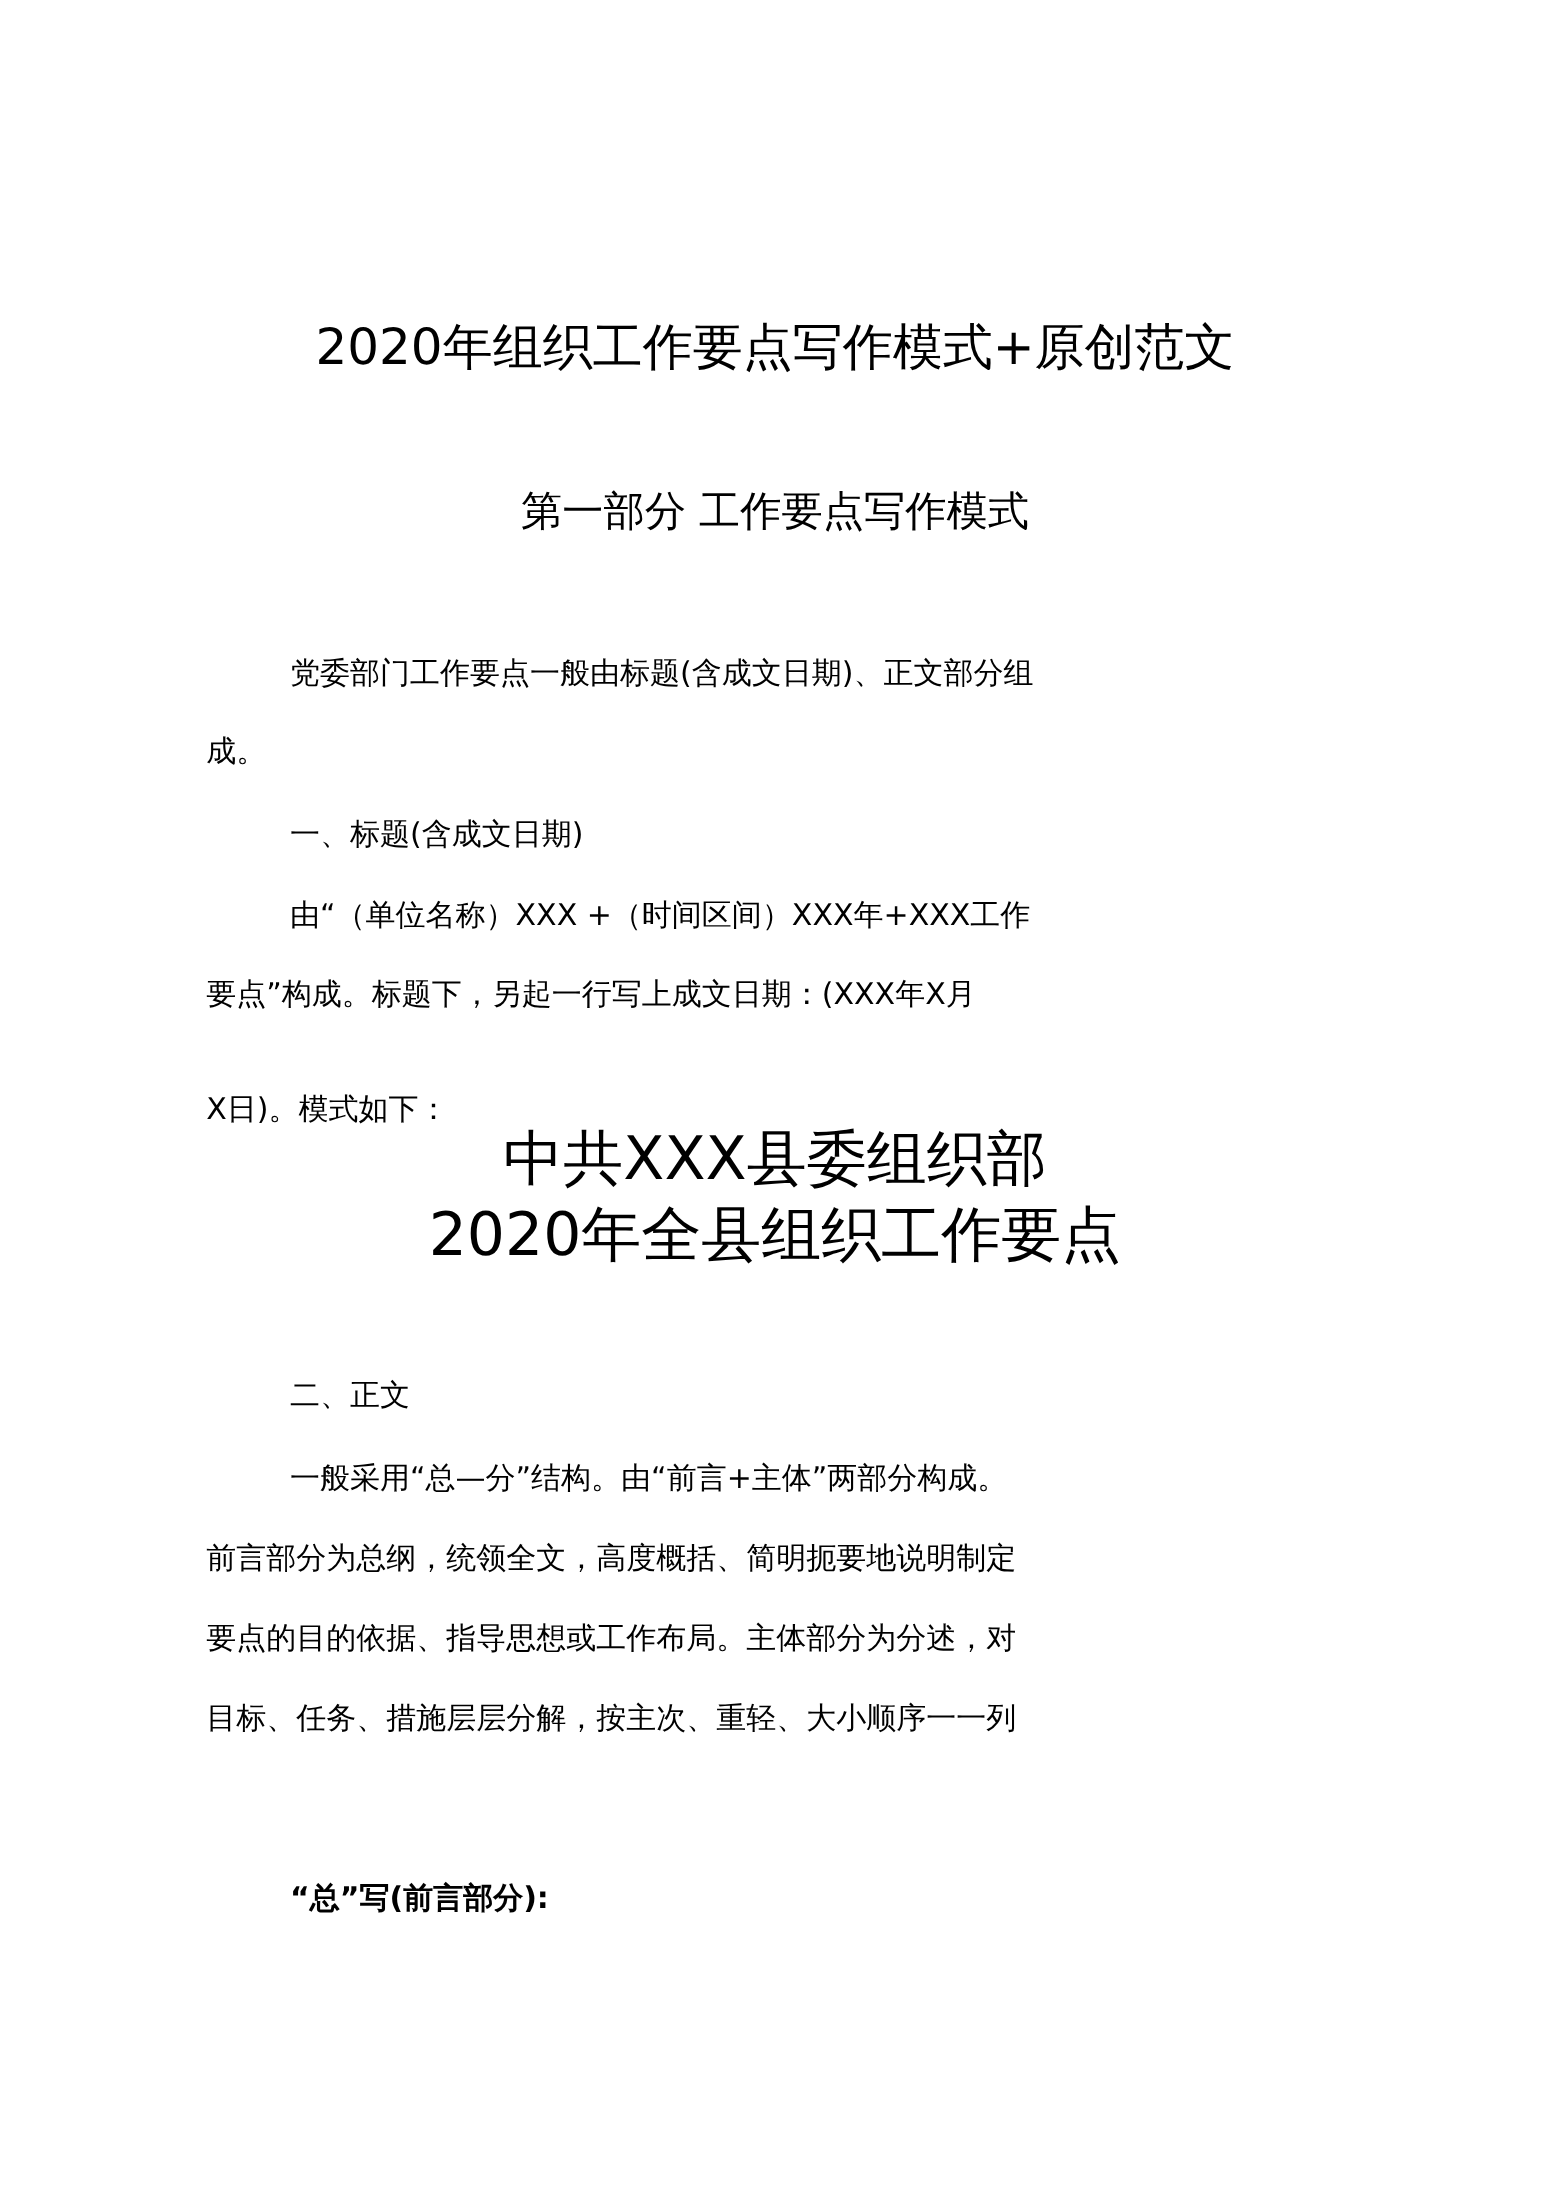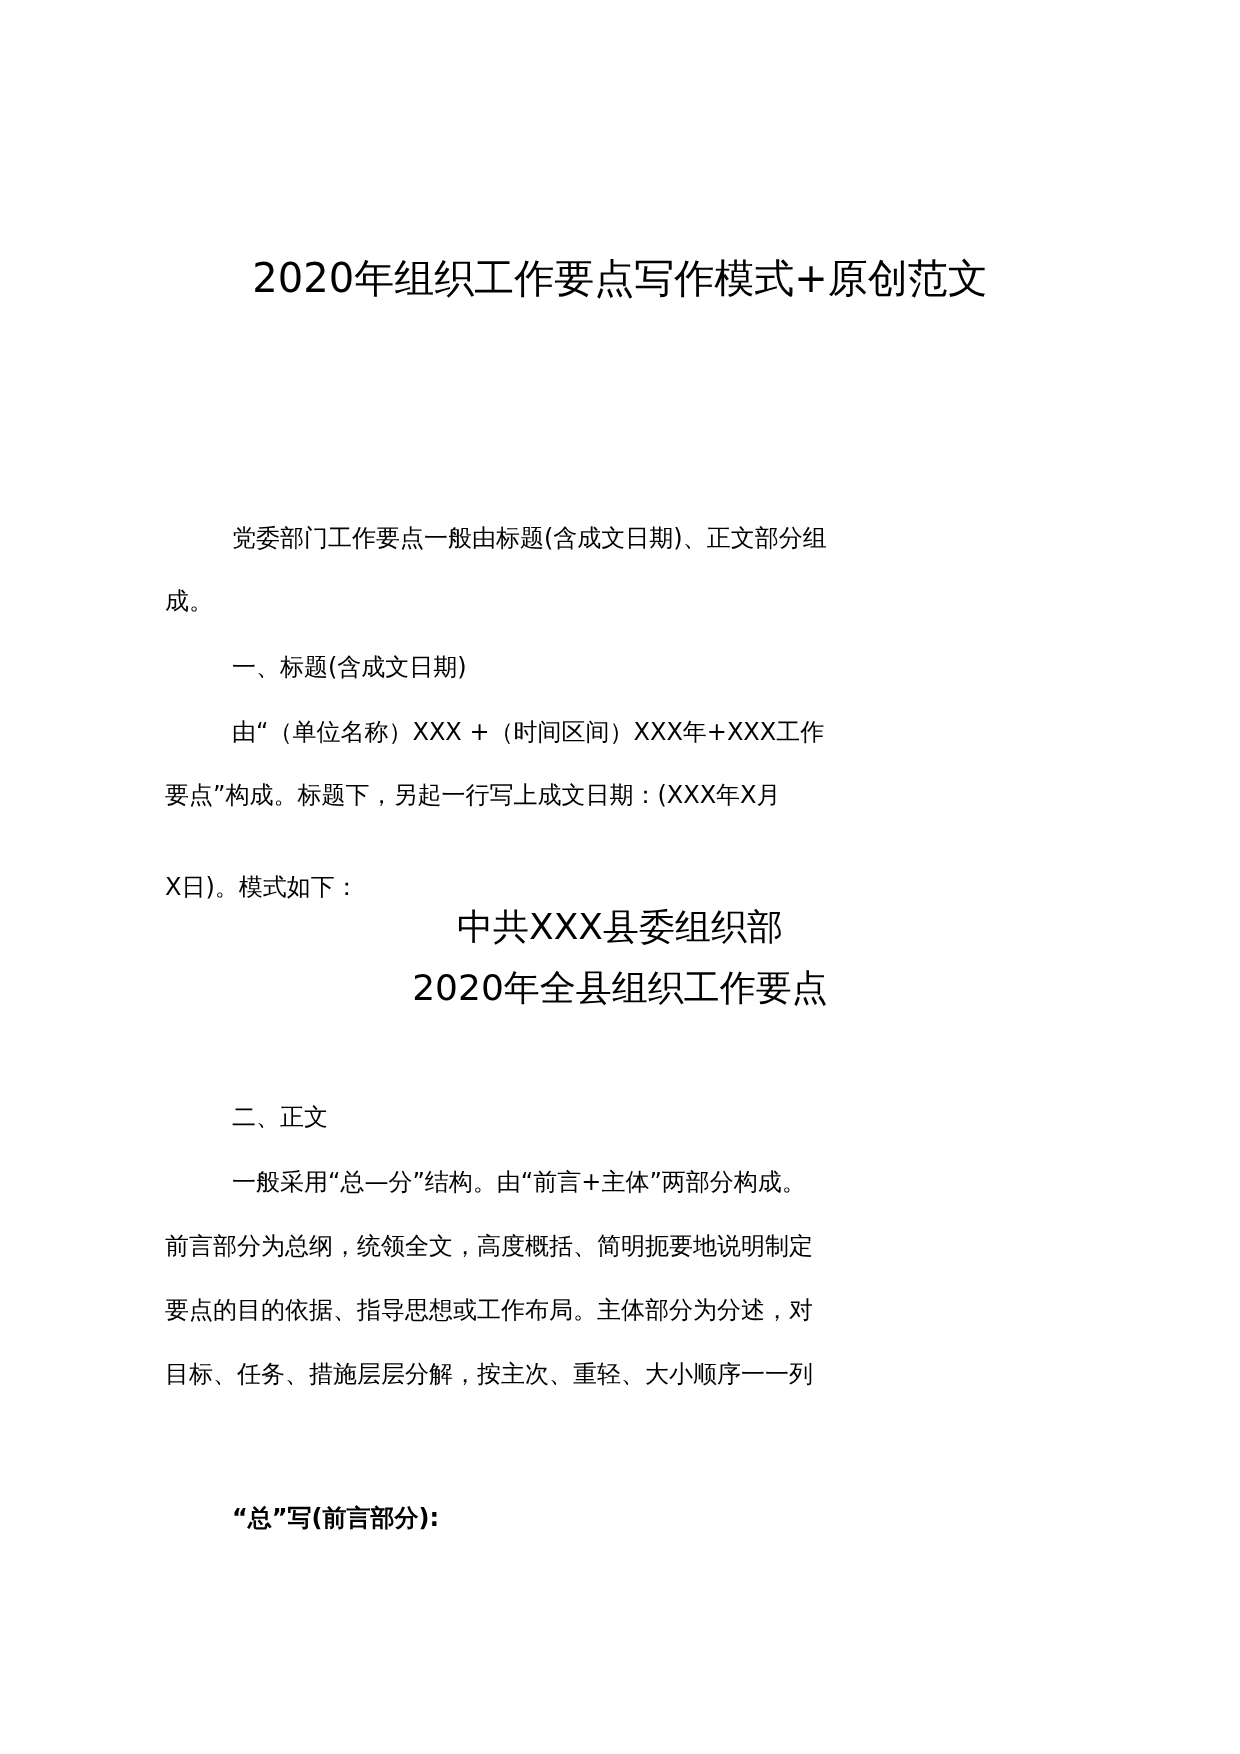--- a/index.html
+++ b/index.html
@@ -4,28 +4,29 @@
 <style>
   html, body { margin: 0; padding: 0; background: #ffffff; }
   body { width: 1240px; height: 1754px; position: relative; overflow: hidden;
          font-family: "DejaVu Sans", sans-serif; color: #000; }
   .page { position: absolute; left: 0; top: 14px; width: 1240px; height: 1754px; background: #fff; }
   .abs { position: absolute; white-space: nowrap; }
   .title { top: 236px; left: 0; width: 1240px; text-align: center; font-size: 40px; line-height: 56px; }
   .subtitle { top: 372px; left: 0; width: 1240px; text-align: center; font-size: 33px; line-height: 46px; }
   .body-line { font-size: 24px; line-height: 42px; left: 165px; }
   .indent { left: 232px; }
-  .center-big { left: 0; width: 1240px; text-align: center; font-size: 36px; line-height: 58px; }
+  .center-big { left: 0; width: 1240px; text-align: center; font-size: 48px; line-height: 58px; }
   .bold { font-weight: bold; }
 </style>
 </head>
 <body>
 
 <div class="page">
   <div class="abs title">2020年组织工作要点写作模式+原创范文</div>
+  <div class="abs subtitle">第一部分  工作要点写作模式</div>
 
   <div class="abs body-line indent" style="top:503px;">党委部门工作要点一般由标题(含成文日期)、正文部分组</div>
   <div class="abs body-line" style="top:566px;">成。</div>
 
   <div class="abs body-line indent" style="top:632px;">一、标题(含成文日期)</div>
   <div class="abs body-line indent" style="top:697px;">由“（单位名称）XXX +（时间区间）XXX年+XXX工作</div>
   <div class="abs body-line" style="top:760px;">要点”构成。标题下，另起一行写上成文日期：(XXX年X月</div>
   <div class="abs body-line" style="top:823px;margin-top:29px;">X日)。模式如下：</div>
 
   <div class="abs center-big" style="top:884px;">中共XXX县委组织部</div>

